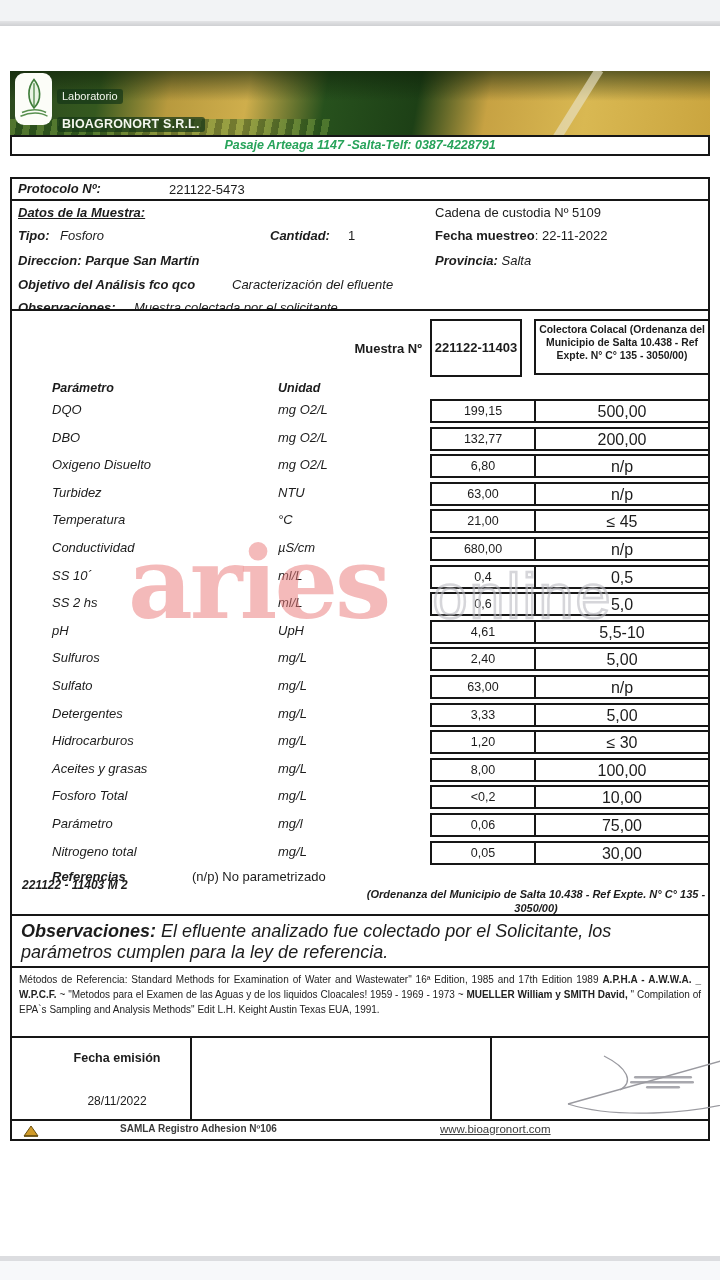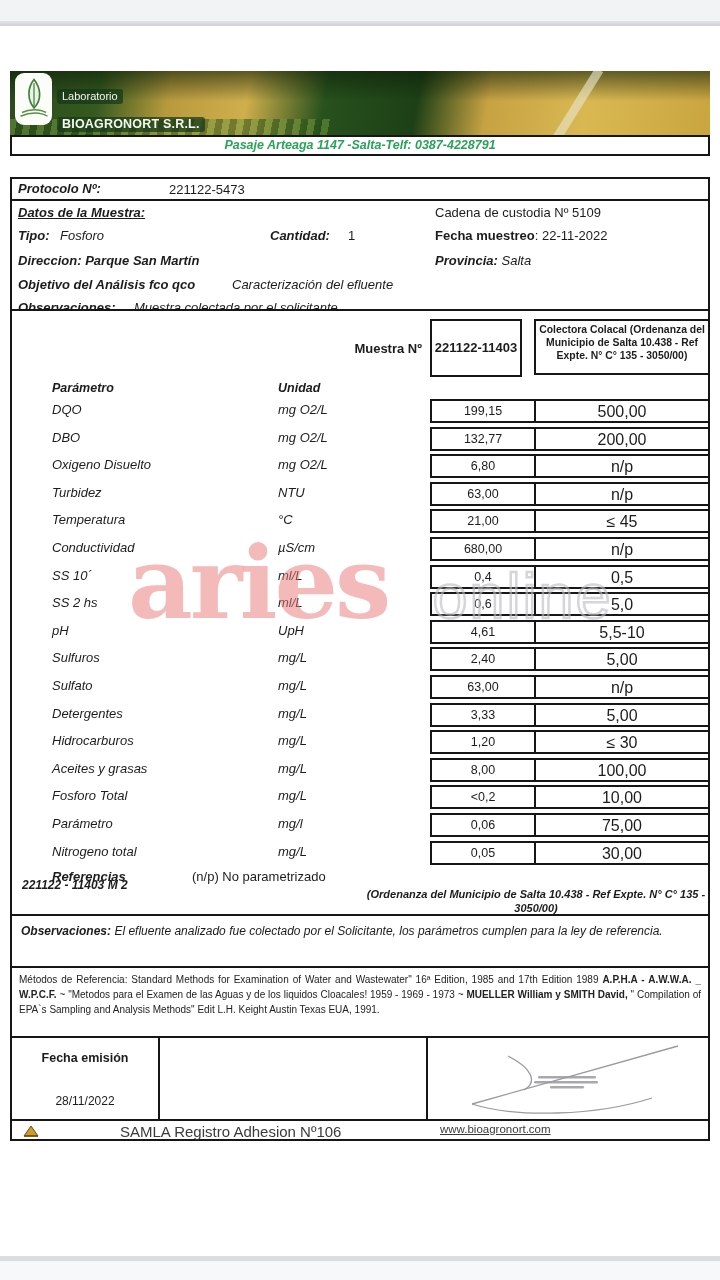--- a/index.html
+++ b/index.html
@@ -58,36 +58,36 @@
   .pname{position:absolute;left:40px;top:3px;font-style:italic;font-size:13px;}
   .punit{position:absolute;left:266px;top:3px;font-style:italic;font-size:13px;}
   .pval{position:absolute;left:418px;top:0;width:106px;height:24px;font-size:12.5px;line-height:21px;}
   .plim{position:absolute;left:522px;top:0;width:176px;height:24px;font-size:16px;line-height:21px;}
   .refs-l{position:absolute;left:40px;top:558px;font-weight:bold;font-style:italic;font-size:13px;}
   .refs-v{position:absolute;left:180px;top:558px;font-size:13px;}
   .scode{position:absolute;left:10px;top:567px;font-weight:bold;font-style:italic;font-size:12px;}
   .ordnote{position:absolute;left:352px;top:576px;width:344px;text-align:center;font-weight:bold;font-style:italic;font-size:11px;line-height:14px;}
 
   
-  .obs{top:914px;height:62px;padding:5px 9px;font-size:12px;line-height:21px;}
+  .obs{top:914px;height:62px;padding:5px 9px;font-size:18px;line-height:21px;}
   .methods{top:966px;height:72px;padding:4px 7px;font-size:10px;line-height:15px;text-align:justify;color:#222;}
 
   
   .footer{top:1036px;height:85px;display:flex;}
-  .fcell{box-sizing:border-box;height:100%;position:relative;}
+  .fcell{box-sizing:border-box;height:100%;position:relative;margin-left:32px;}
   .fc1{width:148px;border-right:2px solid #161616;}
   .fc2{width:268px;border-right:2px solid #161616;}
   .fc3{flex:1;}
   .fdl{position:absolute;top:13px;left:0;right:0;text-align:center;font-weight:bold;font-size:12.5px;}
   .fdv{position:absolute;top:56px;left:0;right:0;text-align:center;font-size:12px;}
   .sig{position:absolute;left:18px;top:0px;}
 
   .strip{top:1119px;height:22px;}
   .samla-ico{position:absolute;left:10px;top:3px;}
-  .samla-txt{position:absolute;left:108px;top:2px;font-size:15px;color:#3b3b3b;}
+  .samla-txt{position:absolute;left:108px;top:2px;font-size:10px;color:#3b3b3b;font-weight:bold;}
   .website{position:absolute;left:428px;top:2px;font-size:11.5px;color:#3b3b3b;text-decoration:underline;}
 
   
   .watermark{position:absolute;left:128px;top:533px;z-index:6;pointer-events:none;white-space:nowrap;line-height:1;}
   .wm1{font-family:"DejaVu Serif",serif;font-weight:bold;font-size:100px;letter-spacing:-3px;color:rgba(233,123,123,.52);}
   .wm2{font-family:"Liberation Sans",sans-serif;font-size:63px;letter-spacing:2px;color:rgba(245,245,248,.15);margin-left:44px;-webkit-text-stroke:2.5px rgba(187,187,194,.6);}
 </style>
 </head>
 <body>
 

